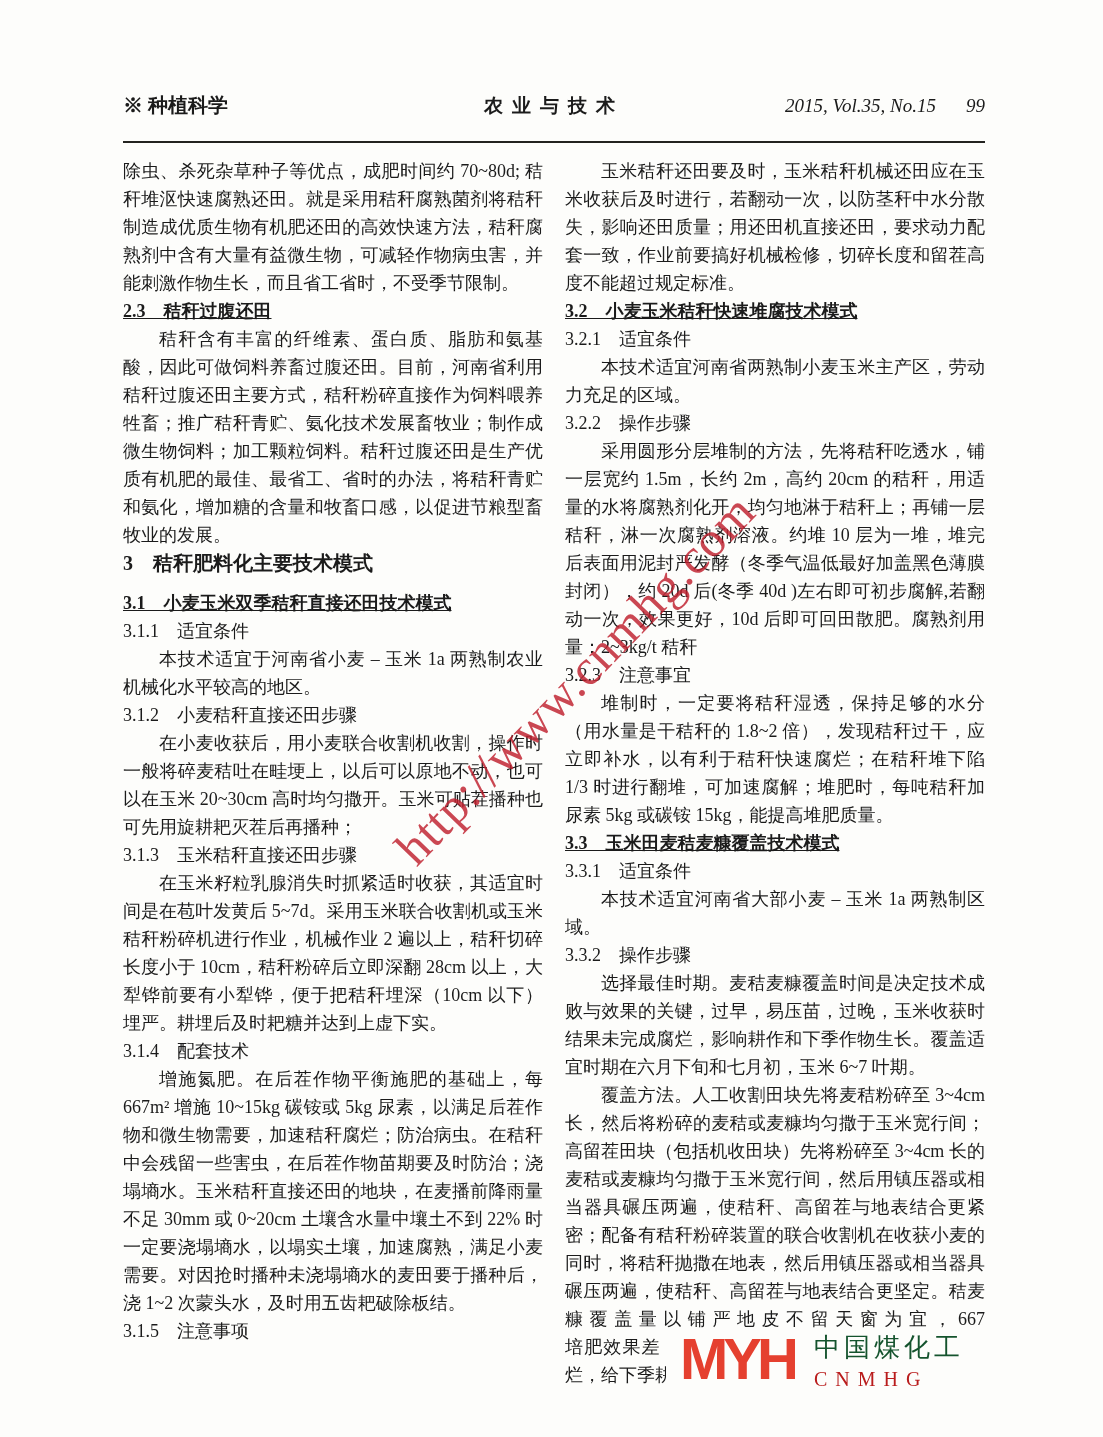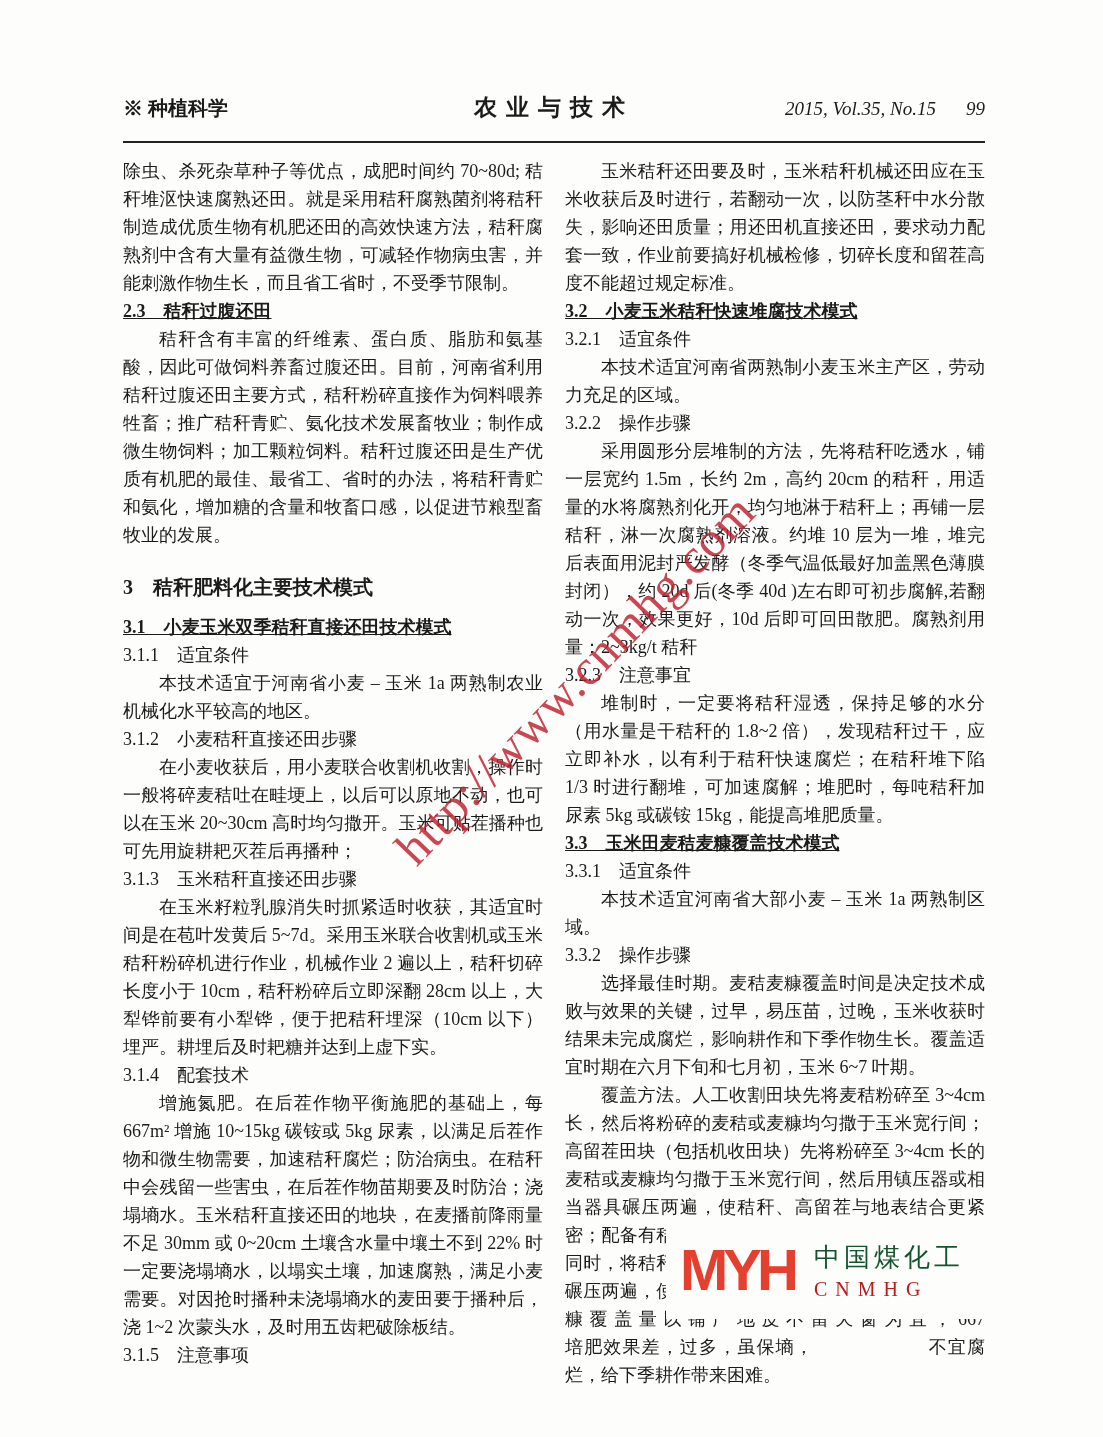--- a/index.html
+++ b/index.html
@@ -11,55 +11,55 @@
     background: #fdfdfb;
     overflow: hidden;
     font-family: "Liberation Serif", "DejaVu Serif", serif;
     color: #1b1b1b;
   }
   .header {
     position: absolute; left: 123px; top: 92px; width: 862px;
     display: grid; grid-template-columns: 1fr auto 1fr; align-items: baseline;
   }
   .marker { justify-self: start; font-weight: bold; font-size: 20px; }
-  .jtitle { font-weight: bold; font-size: 23px; letter-spacing: 9px; }
+  .jtitle { font-weight: bold; font-size: 19px; letter-spacing: 9px; }
   .issue  { justify-self: end; font-style: italic; font-size: 19px; white-space: nowrap; }
   .pageno { margin-left: 30px; font-style: italic; }
   .rule {
     position: absolute; left: 123px; top: 141px; width: 862px;
     border-top: 2px solid #23231f;
   }
   .col {
     position: absolute; top: 157px; width: 420px;
     font-size: 18px; line-height: 28px; text-align: justify;
     z-index: 1;
   }
   .col-left  { left: 123px; }
   .col-right { left: 565px; }
   .blk { margin: 0; }
   .p   { text-indent: 2em; }
   .p0  { text-indent: 0; }
-  .h1  { font-weight: bold; font-size: 20px; margin: 24px 0 12px; }
+  .h1  { font-weight: bold; font-size: 20px; margin: 0 0 12px; }
   .h2  { font-weight: bold; text-decoration: underline; }
   .h3  { font-weight: normal; }
   .watermark {
     position: absolute; left: 215px; top: 650px; width: 720px;
     text-align: center;
     transform: rotate(-46deg);
     color: var(--wm-color, #c0202e);
     opacity: 0.82;
     font-size: 50px; letter-spacing: 1px;
     z-index: 5;
     pointer-events: none;
     white-space: nowrap;
   }
   .logo {
-    position: absolute; left: 666px; top: 1221px; width: 334px; height: 98px;
+    position: absolute; left: 666px; top: 1330px; width: 334px; height: 98px;
     background: #fdfdfb;
-    display: flex; align-items: center; gap: 20px;
+    display: flex; align-items: flex-start; gap: 20px;
     padding-left: 14px;
     z-index: 10;
   }
   .logo-mark {
     font-family: "Liberation Sans", sans-serif;
     font-weight: bold; font-size: 58px; line-height: 1;
     color: var(--logo-red, #e23b2e);
     letter-spacing: -5px;
   }
   .logo-text { display: flex; flex-direction: column; gap: 3px; }

